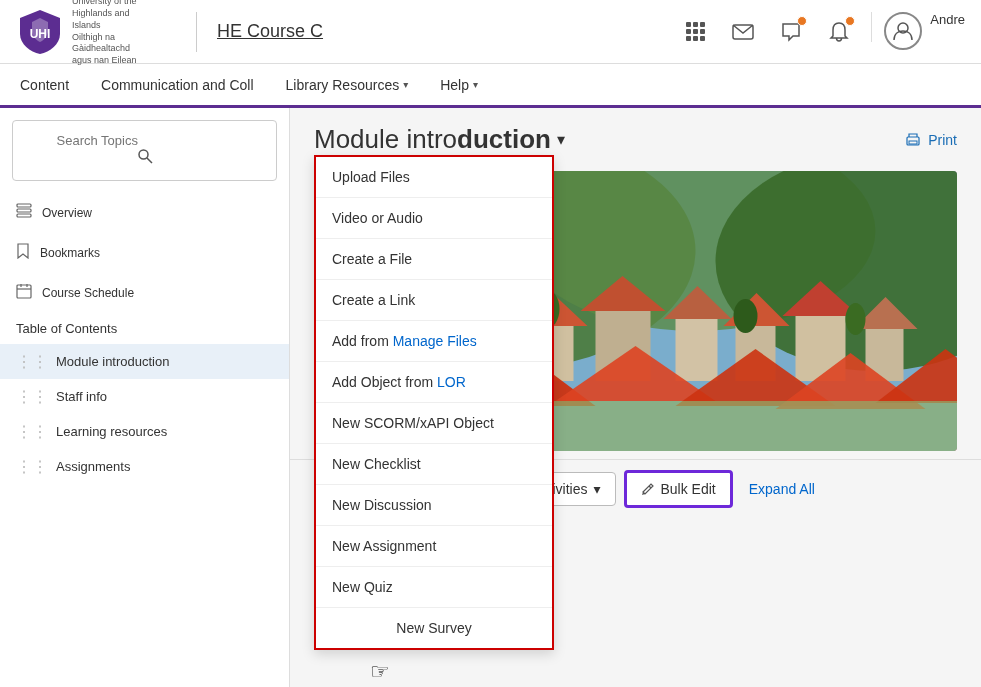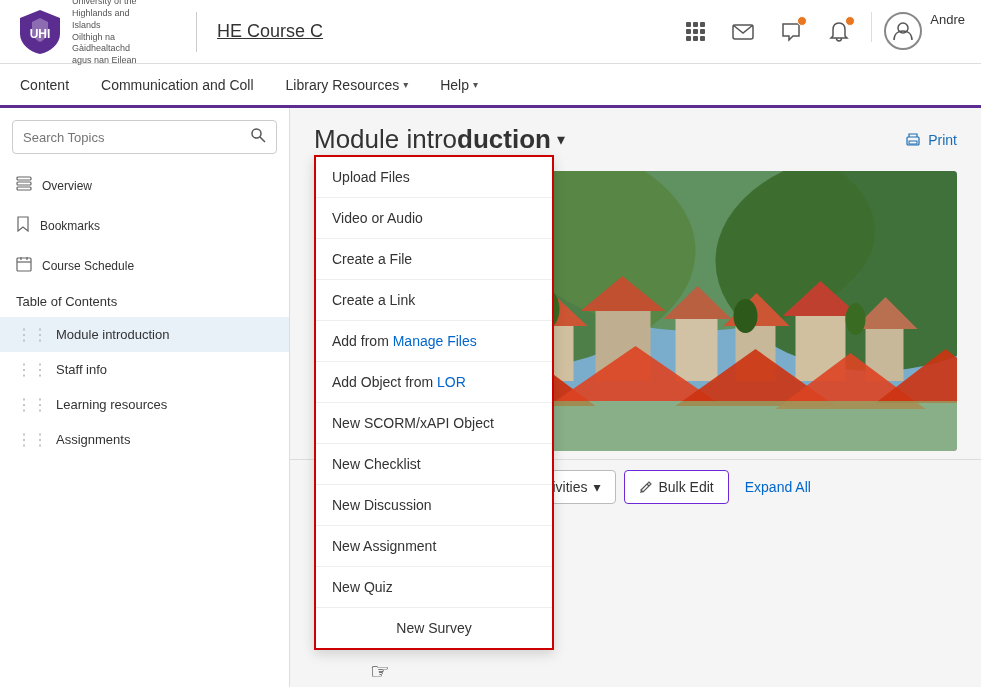--- a/index.html
+++ b/index.html
@@ -124,22 +124,23 @@
       border-right: 1px solid #ddd;
       overflow-y: auto;
       flex-shrink: 0;
     }
     .search-box {
       margin: 12px;
       display: flex;
       align-items: center;
       border: 1px solid #ccc;
       border-radius: 4px;
-      padding: 6px 10px;
-      background: #fff;
+      padding: 12px 10px;
+      background: #fff;
+      flex-direction: column;
     }
     .search-box input {
       border: none;
       outline: none;
       flex: 1;
       font-size: 13px;
       color: #333;
     }
     .search-icon { color: #555; font-size: 16px; cursor: pointer; }
 
@@ -239,21 +240,21 @@
       padding: 8px 14px;
       font-size: 14px;
       cursor: pointer;
       display: flex;
       align-items: center;
       gap: 6px;
     }
     .btn-bulk-edit {
       background: #fff;
       color: #333;
-      border: 1px solid #6d28d9;
+      border: 3px solid #6d28d9;
       border-radius: 4px;
       padding: 8px 14px;
       font-size: 14px;
       cursor: pointer;
       display: flex;
       align-items: center;
       gap: 6px;
     }
     .expand-all {
       color: #0066cc;

